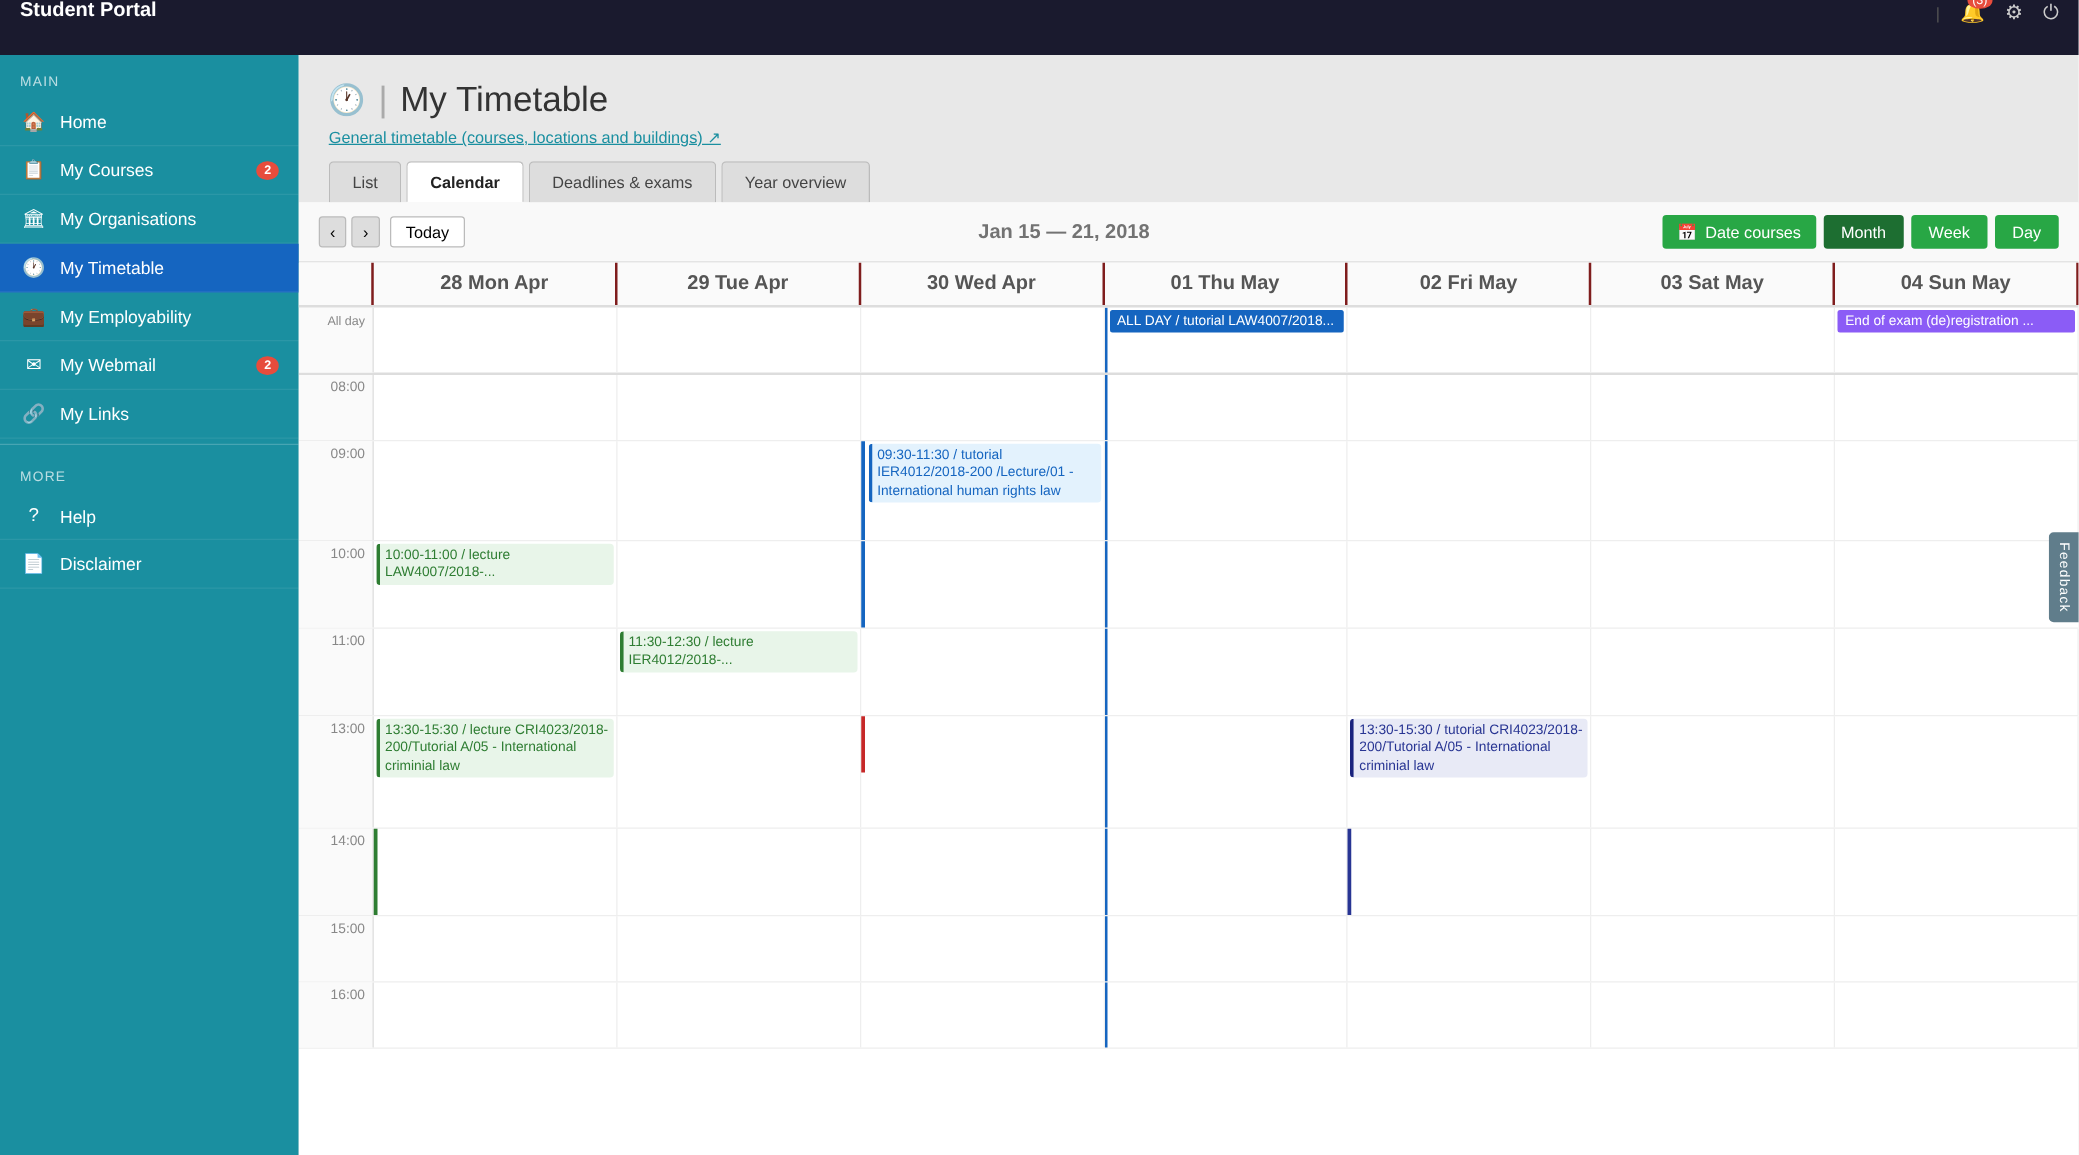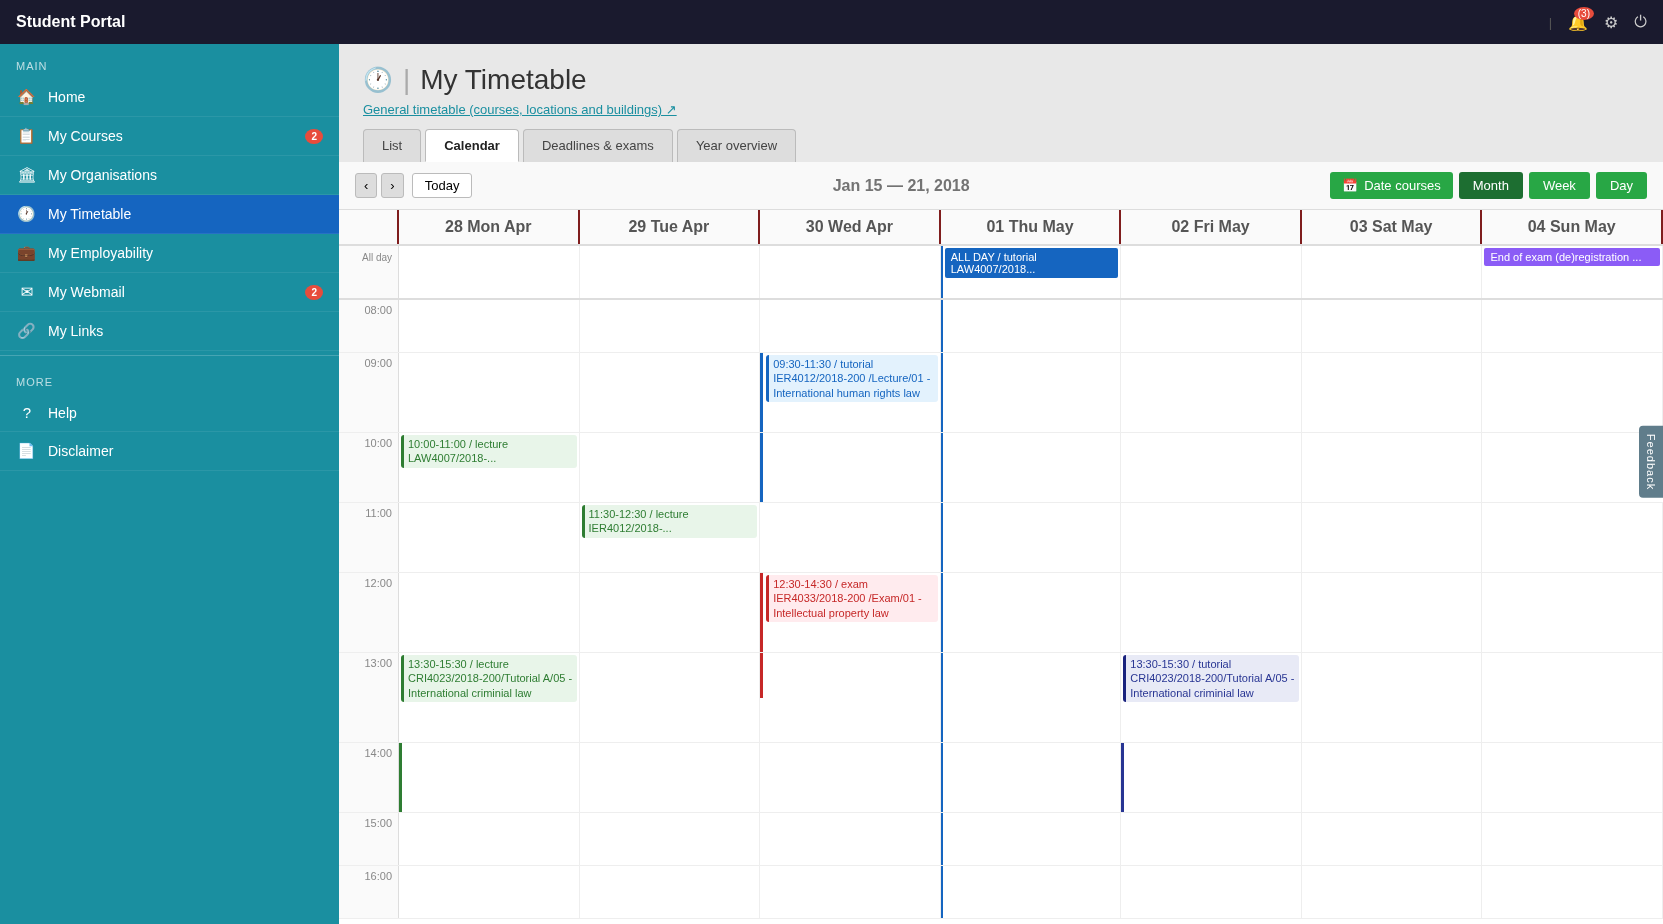--- a/index.html
+++ b/index.html
@@ -3,21 +3,21 @@
   <meta charset="utf-8">
   <style>
     * { box-sizing: border-box; margin: 0; padding: 0; }
     body { font-family: Arial, sans-serif; font-size: 13px; background: #f5f5f5; display: flex; flex-direction: column; height: 924px; overflow: hidden; }
 
     
     .topbar {
       background: #1a1a2e;
       height: 44px;
       display: flex;
-      align-items: center;
+      align-items: flex-start;
       padding: 0 16px;
       color: white;
       justify-content: space-between;
       flex-shrink: 0;
     }
     .topbar-title { font-size: 16px; font-weight: bold; color: white; }
     .topbar-right { display: flex; align-items: center; gap: 16px; }
     .topbar-icon { color: #ccc; font-size: 16px; cursor: pointer; }
     .topbar-bell { position: relative; }
     .topbar-badge {
@@ -29,21 +29,21 @@
       position: absolute;
       top: -6px;
       right: -6px;
     }
 
     
     .layout { display: flex; flex: 1; overflow: hidden; }
 
     
     .sidebar {
-      width: 339px;
+      width: 239px;
       background: #1a8fa0;
       color: white;
       flex-shrink: 0;
       overflow-y: auto;
     }
     .sidebar-section-label {
       font-size: 11px;
       text-transform: uppercase;
       color: rgba(255,255,255,0.7);
       padding: 16px 16px 6px;
@@ -445,35 +445,20 @@
               11:30-12:30 / lecture IER4012/2018-...
             </div>
           </div>
           <div class="cal-day-cell"></div>
           <div class="cal-day-cell thursday"></div>
           <div class="cal-day-cell"></div>
           <div class="cal-day-cell"></div>
           <div class="cal-day-cell"></div>
         </div>
 
-        <div class="cal-row" style="min-height:80px;">
-          <div class="cal-time-cell">12:00</div>
-          <div class="cal-day-cell"></div>
-          <div class="cal-day-cell"></div>
-          <div class="cal-day-cell" style="position:relative;">
-            <div class="vertical-red-bar" style="top:0;height:100%;"></div>
-            <div class="event event-red" style="margin-left:4px;">
-              12:30-14:30 / exam IER4033/2018-200 /Exam/01 - Intellectual property law
-            </div>
-          </div>
-          <div class="cal-day-cell thursday"></div>
-          <div class="cal-day-cell"></div>
-          <div class="cal-day-cell"></div>
-          <div class="cal-day-cell"></div>
-        </div>
 
         <div class="cal-row" style="min-height:90px;">
           <div class="cal-time-cell">13:00</div>
           <div class="cal-day-cell">
             <div class="event event-green">
               13:30-15:30 / lecture CRI4023/2018-200/Tutorial A/05 - International criminial law
             </div>
           </div>
           <div class="cal-day-cell"></div>
           <div class="cal-day-cell" style="position:relative;">

